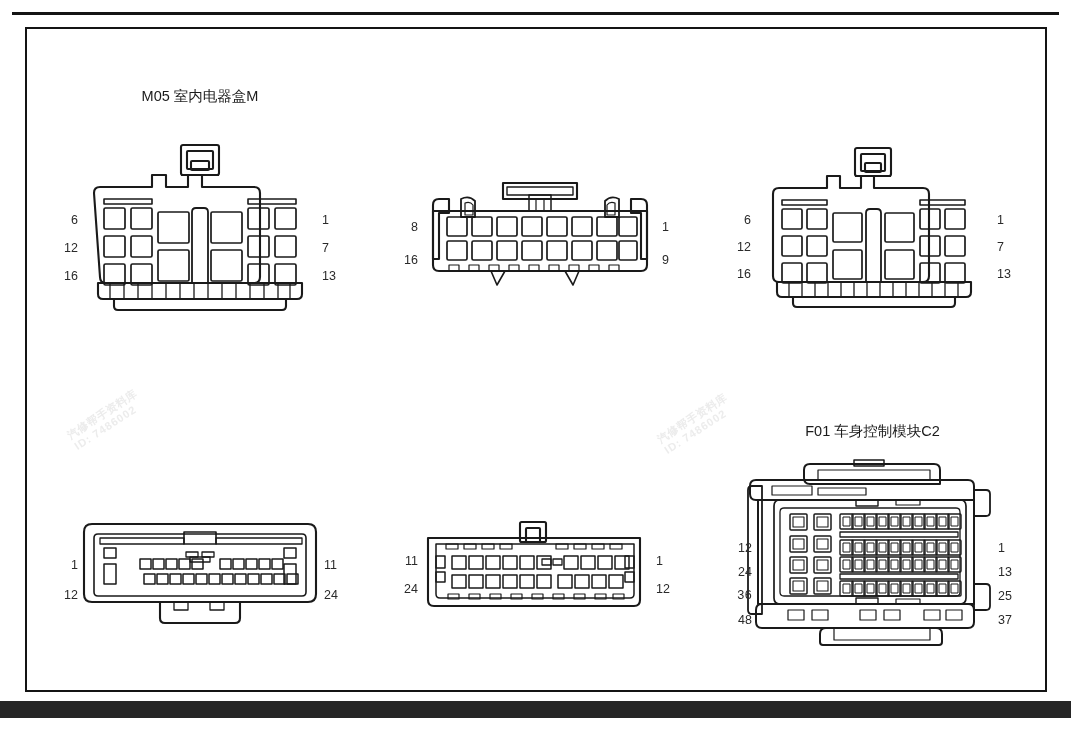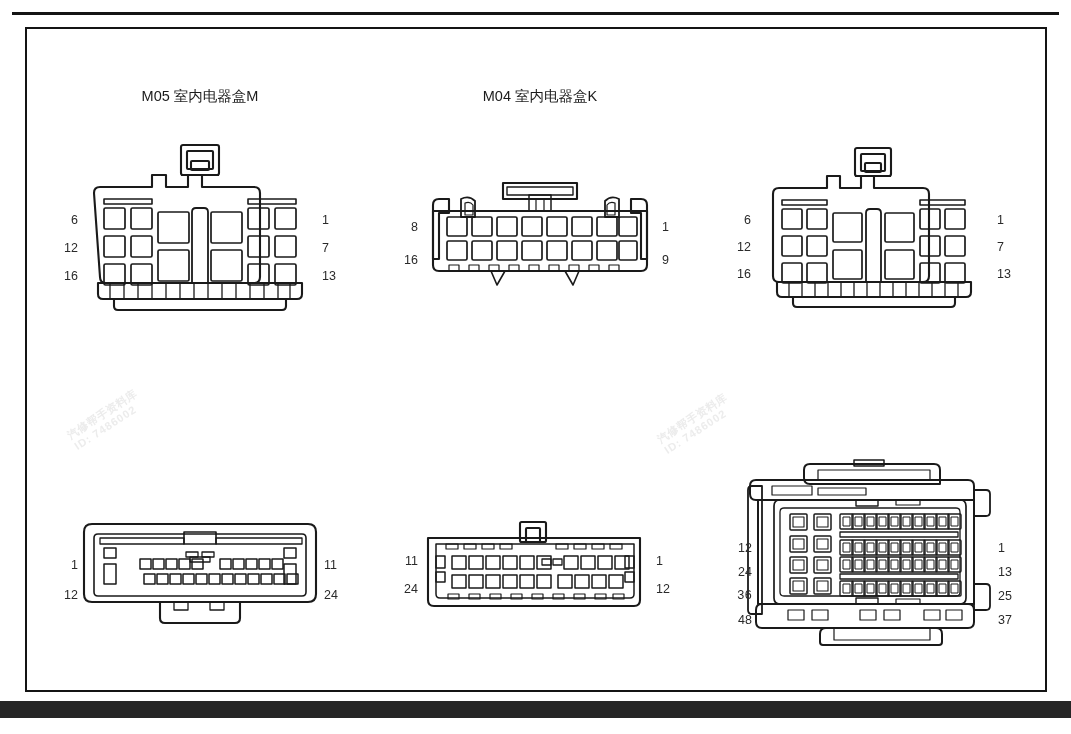--- a/index.html
+++ b/index.html
@@ -127,21 +127,20 @@
       <span style="top:127px;">16</span>
     </div>
     <div class="pin-col right" style="left:282px;top:55px;width:38px;height:170px;">
       <span style="top:71px;">1</span>
       <span style="top:99px;">7</span>
       <span style="top:127px;">13</span>
     </div>
   </div>
 
   <div class="cell" style="left:355px;top:60px;width:320px;height:260px;">
-    <div class="cell-title">M04 室内电器盒K</div>
 
     <div class="conn-stage" style="top:88px;">
       <svg width="230" height="130" viewBox="0 0 230 130">
         <g fill="none" stroke="#1a1a1a" stroke-width="2.1" stroke-linejoin="round">
 
           <path d="M78 8 h74 v16 h-74 z"></path>
           <path d="M82 12 h66 v8 h-66 z" stroke-width="1.4"></path>
           <path d="M104 20 h22 v16 h-22 z" stroke-width="1.5"></path>
           <path d="M111 24 h8 v12 h-8 z" stroke-width="1.2"></path>
 
@@ -413,20 +412,21 @@
       <span style="top:34px;">11</span>
       <span style="top:62px;">24</span>
     </div>
     <div class="pin-col right" style="left:286px;top:98px;width:44px;height:100px;">
       <span style="top:34px;">1</span>
       <span style="top:62px;">12</span>
     </div>
   </div>
 
   <div class="cell" style="left:685px;top:395px;width:325px;height:250px;">
+    <div class="cell-title">F01 车身控制模块C2</div>
 
     <div class="conn-stage" style="top:38px;">
       <svg width="250" height="185" viewBox="0 0 250 185">
         <g fill="none" stroke="#1a1a1a" stroke-width="2" stroke-linejoin="round">
 
           <path d="M62 4 h124 q6 0 6 6 v14 h-130 q-6 0 -6 -6 v-8 q0-6 6-6 z"></path>
           <path d="M106 0 h30 v6 h-30 z" stroke-width="1.5"></path>
           <path d="M70 10 h112 v10 h-112 z" stroke-width="1.2"></path>
 
           <path d="M14 20 h206 q6 0 6 6 v14 h-218 q-6 0 -6 -6 v-8 q0-6 6-6 z"></path>

